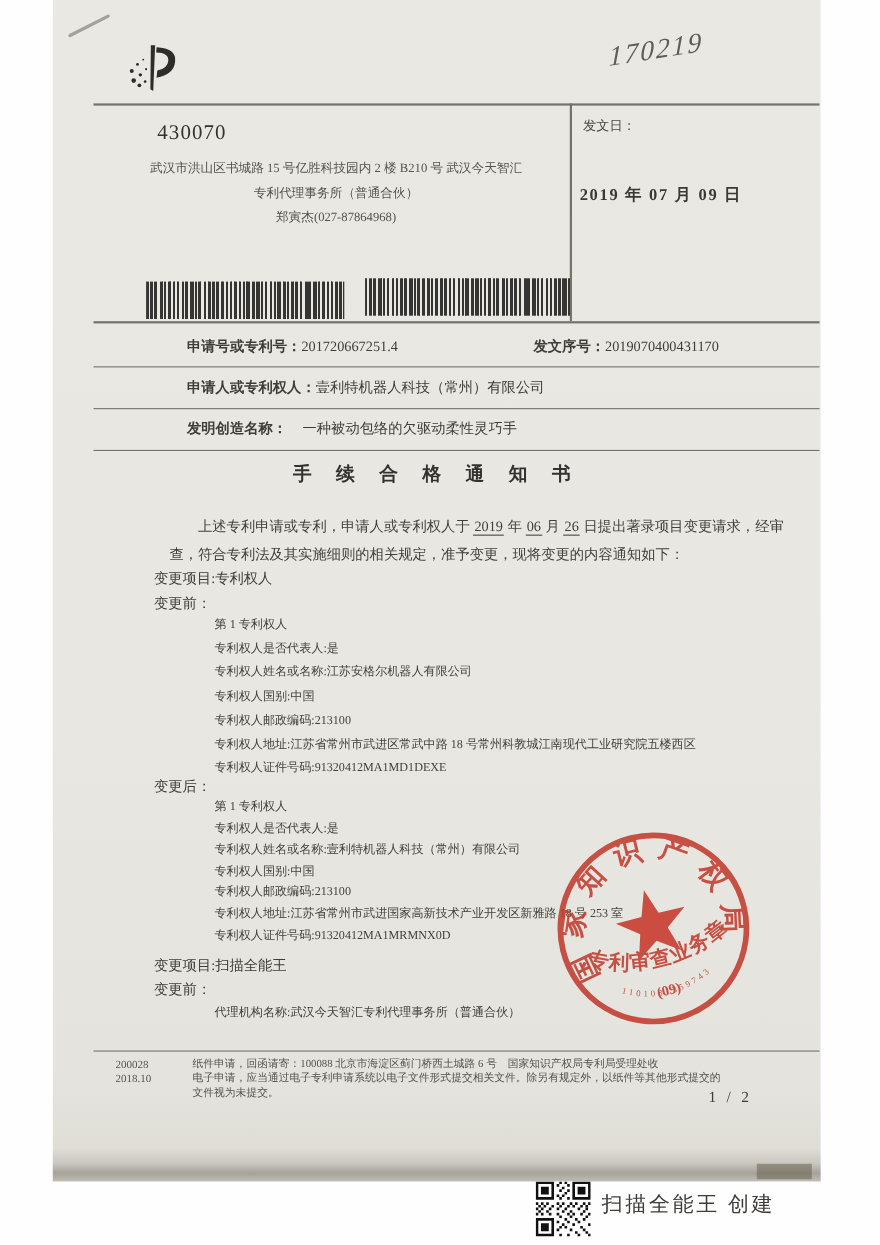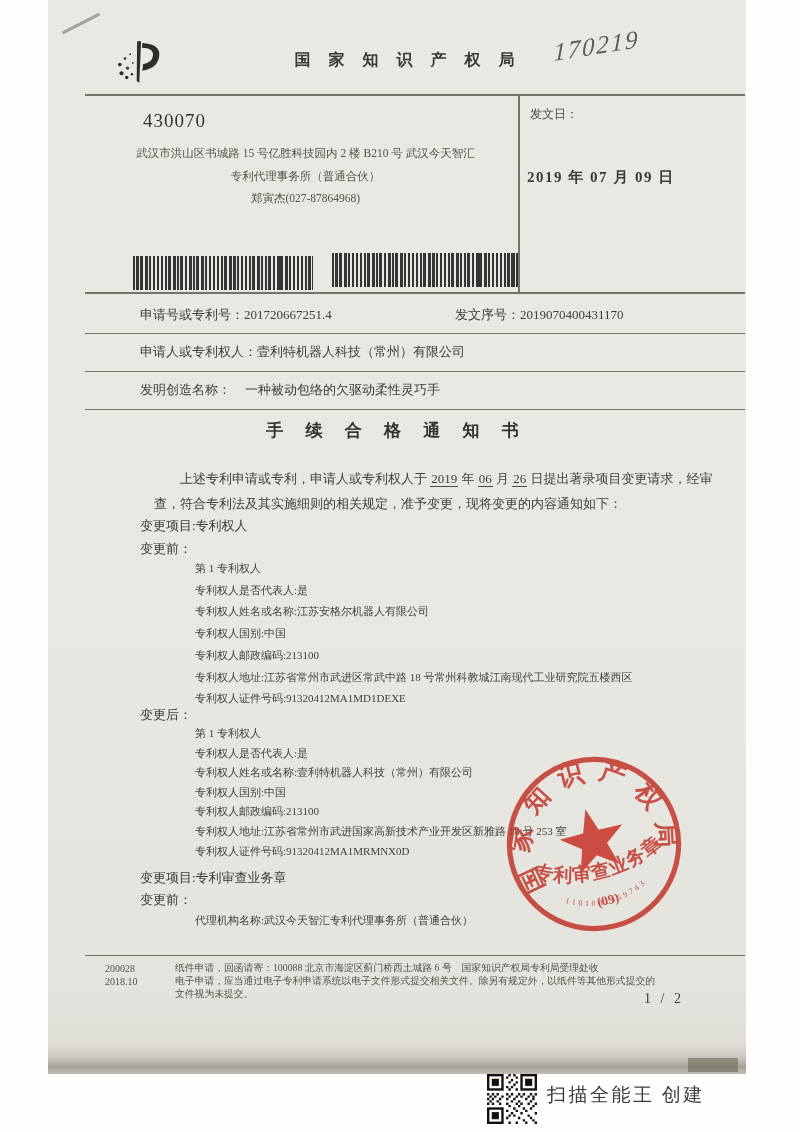--- a/index.html
+++ b/index.html
@@ -27,21 +27,21 @@
     font-size:11.5px;line-height:22.5px;color:#55524c;font-family:Liberation Serif, serif;}
   .dispatch-label{position:absolute;left:482px;top:106px;font-size:12px;color:#4b4944;}
   .dispatch-date{position:absolute;left:479px;top:168px;font-size:15px;font-weight:700;
     letter-spacing:1.5px;color:#3a3935;}
   .barcode{position:absolute;height:34px;opacity:.88;filter:blur(.3px);
     background:
      repeating-linear-gradient(90deg,#1d1d1d 0 2px,transparent 2px 4px),
      repeating-linear-gradient(90deg,#1d1d1d 0 1px,transparent 1px 7px),
      repeating-linear-gradient(90deg,transparent 0 3px,#1d1d1d 3px 4px,transparent 4px 11px);}
   .inforow{position:absolute;font-size:13px;color:#3f3d39;white-space:nowrap;}
-  .inforow .lbl{font-weight:400;}
+  .inforow .lbl{font-weight:700;margin-left:30px;}
   .notice-title{position:absolute;left:0;top:419px;width:100%;text-align:center;
     font-size:17px;font-weight:700;letter-spacing:9px;color:#33322f;}
   .para{position:absolute;left:90px;top:450px;width:560px;font-size:13px;line-height:25px;
     text-indent:26px;color:#413f3b;margin:16px;}
   .u{border-bottom:1.2px solid #4a4844;padding:0 1px;}
   .sec-label{position:absolute;left:92px;font-size:13px;font-weight:400;color:#3d3b37;}
   .detail-list{position:absolute;left:147px;font-size:11px;color:#44423d;white-space:nowrap;}
   .lh21 div{line-height:21.7px;}
   .lh19 div{line-height:19.6px;}
   .stamp{position:absolute;left:452px;top:750px;width:188px;height:188px;
@@ -74,21 +74,20 @@
         <circle cx="18" cy="37" r="1.8"></circle>
       <circle cx="17" cy="48" r="2.0"></circle>
         <circle cx="23" cy="44" r="1.4"></circle>
       <circle cx="24" cy="31" r="1.1"></circle>
         <circle cx="21" cy="21" r="1.0"></circle>
       <polygon points="29,6 33.5,6 31.5,54 28.5,52"></polygon>
       <path d="M35 8 Q56 9 54.5 23 Q53 37 35 40 L35.8 32.5 Q46.5 30.5 47.3 22.5 Q48 13.8 34.6 13.6 Z"></path>
     </g>
   </svg>
 
-  <div class="header-title">国 家 知 识 产 权 局</div>
   <div class="handwritten">170219</div>
 
   <div class="rule" style="top:94px;"></div>
   <div class="vdiv"></div>
 
   <div class="postcode">430070</div>
   <div class="addr">
     <div>武汉市洪山区书城路 15 号亿胜科技园内 2 楼 B210 号 武汉今天智汇</div>
     <div>专利代理事务所（普通合伙）</div>
     <div>郑寅杰(027-87864968)</div>
@@ -140,21 +139,21 @@
   <div class="detail-list lh19" style="top:724px;">
     <div>第 1 专利权人</div>
     <div>专利权人是否代表人:是</div>
     <div>专利权人姓名或名称:壹利特机器人科技（常州）有限公司</div>
     <div>专利权人国别:中国</div>
     <div>专利权人邮政编码:213100</div>
     <div>专利权人地址:江苏省常州市武进国家高新技术产业开发区新雅路 18 号 253 室</div>
     <div>专利权人证件号码:91320412MA1MRMNX0D</div>
   </div>
 
-  <div class="sec-label" style="top:869px;">变更项目:专利审查业务章</div>
+  <div class="sec-label" style="top:869px;">变更项目:扫描全能王</div>
   <div class="sec-label" style="top:891px;">变更前：</div>
   <div class="detail-list" style="top:913px;">代理机构名称:武汉今天智汇专利代理事务所（普通合伙）</div>
 
   <svg class="stamp" viewBox="0 0 200 200">
     <circle cx="100" cy="100" r="90" fill="none" stroke="#c23a2c" stroke-width="5.5"></circle>
     <defs>
       <path id="arcTop" d="M 44.3 139 A 68 68 0 1 1 155.7 139" fill="none"></path>
       <path id="arcMid" d="M 36 122 A 150 150 0 0 0 164 122" fill="none"></path>
       <path id="arcBot" d="M 50 150 A 90 90 0 0 0 150 150" fill="none"></path>
     </defs>

